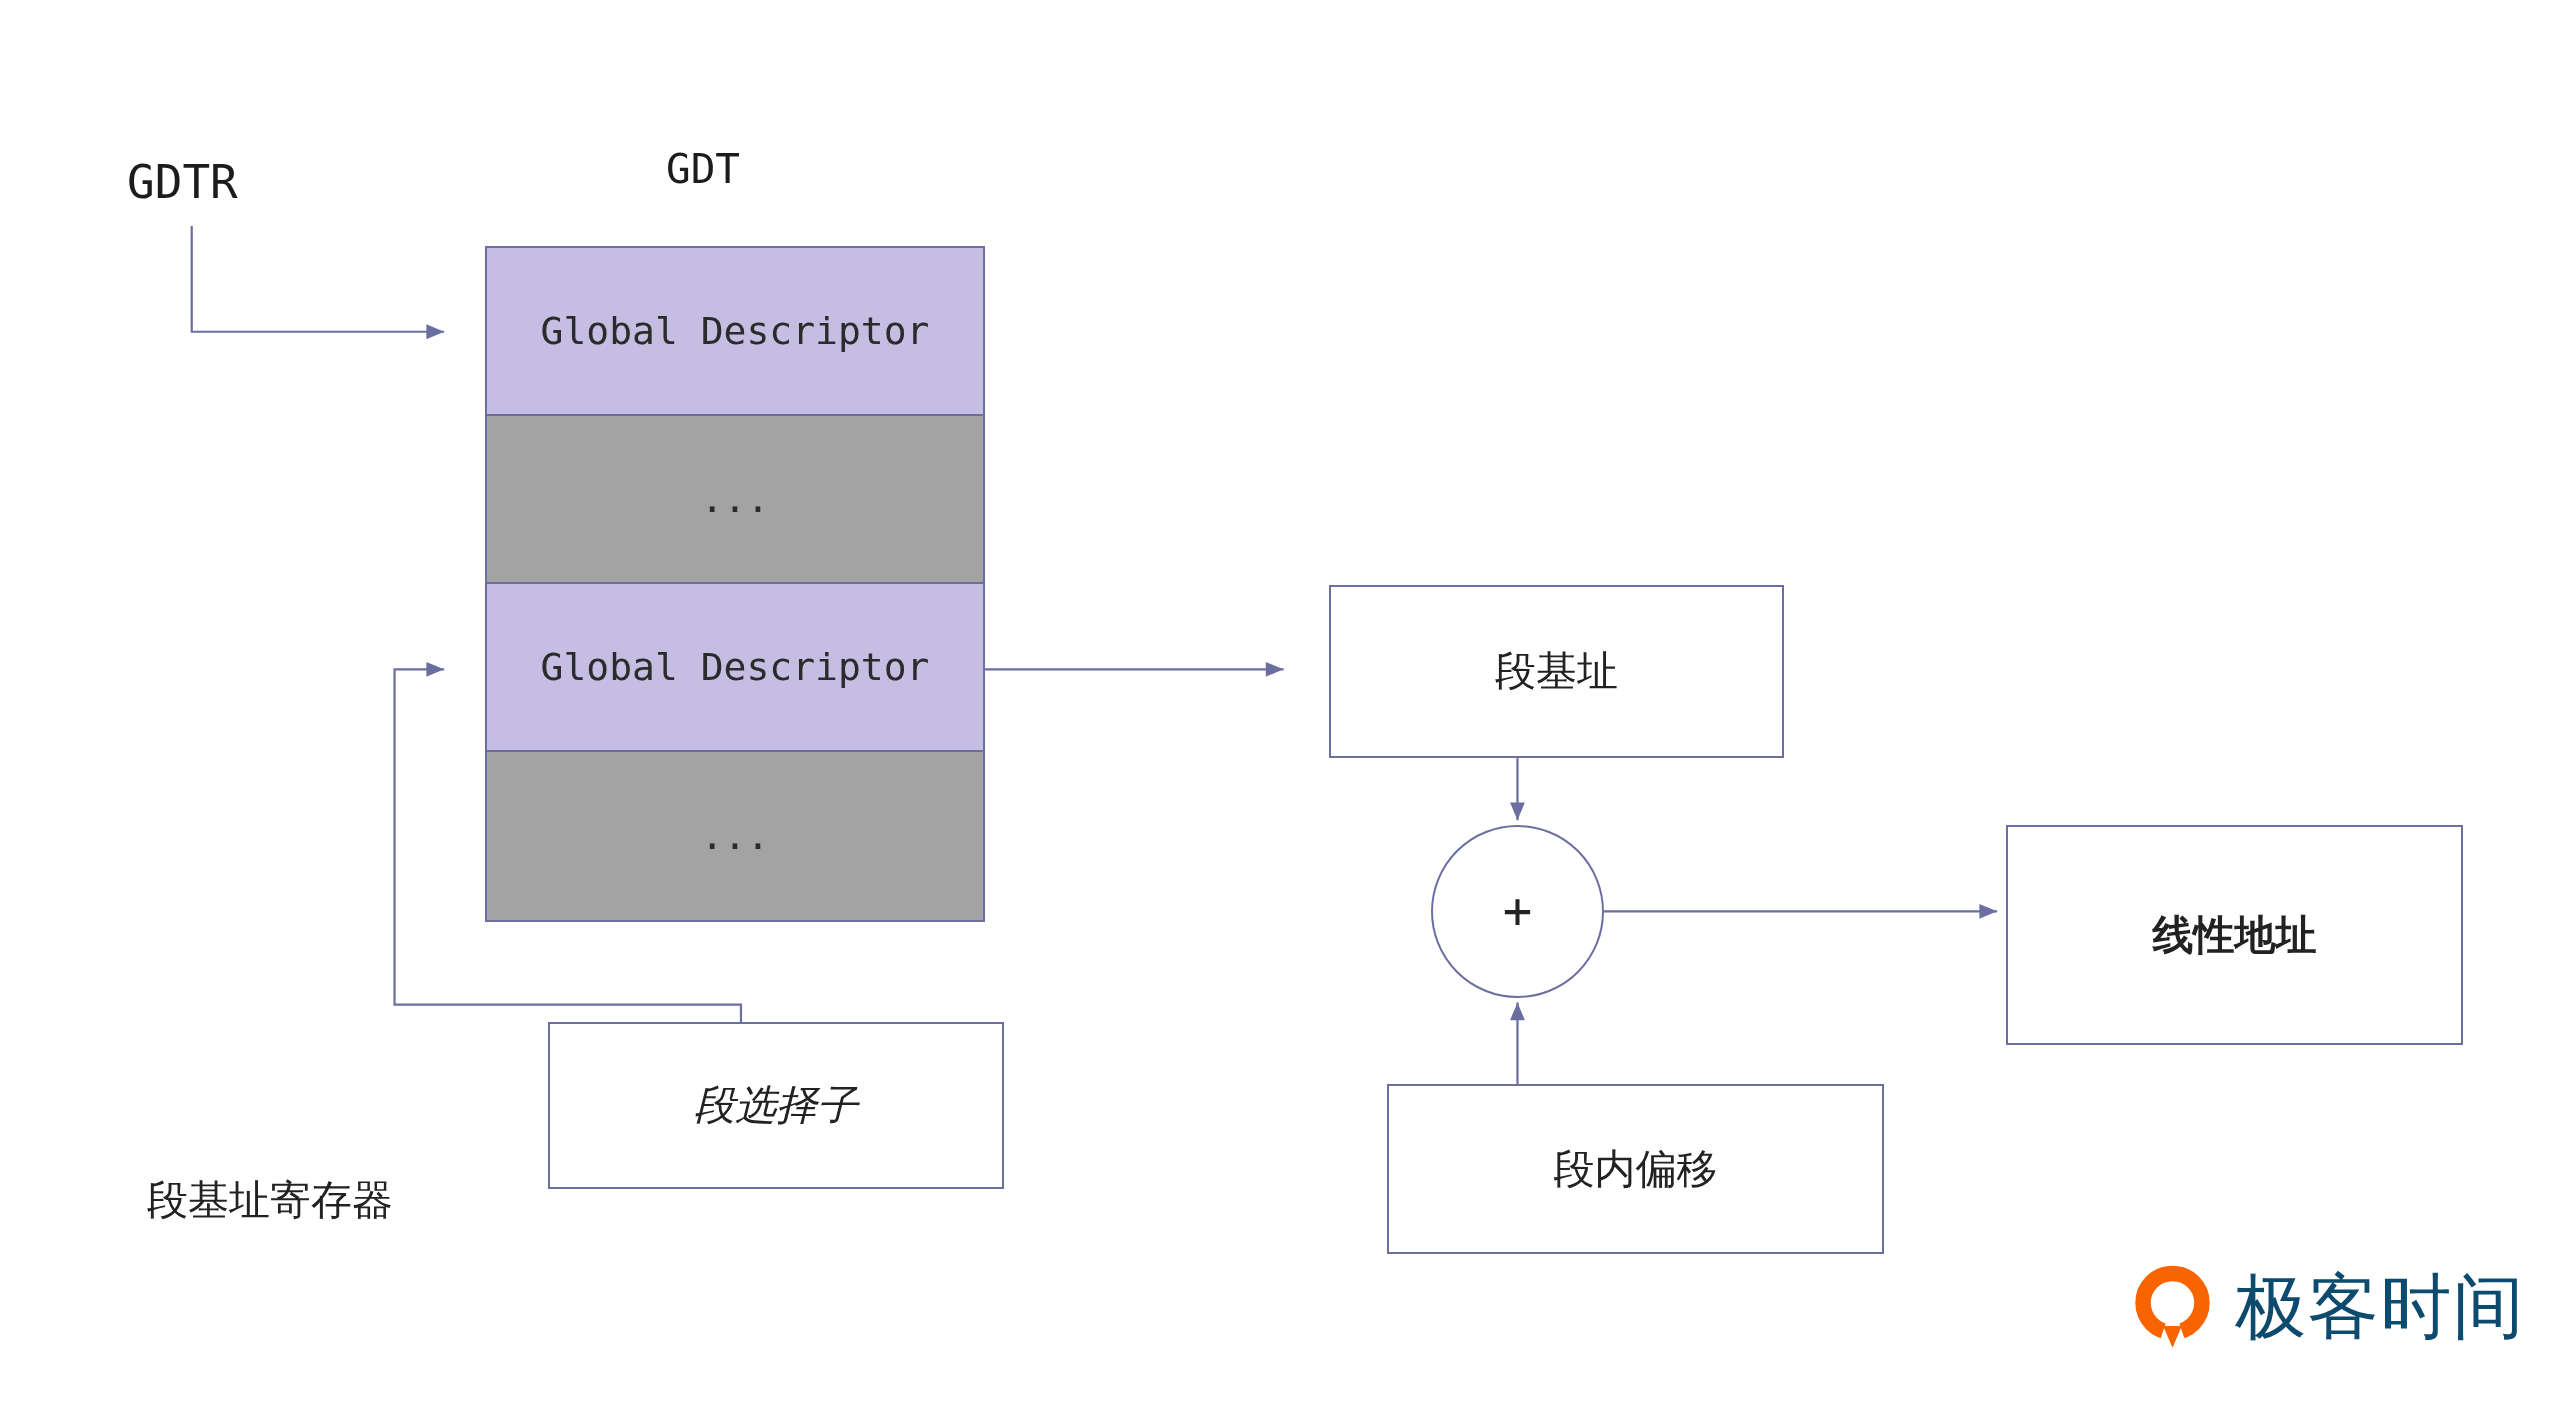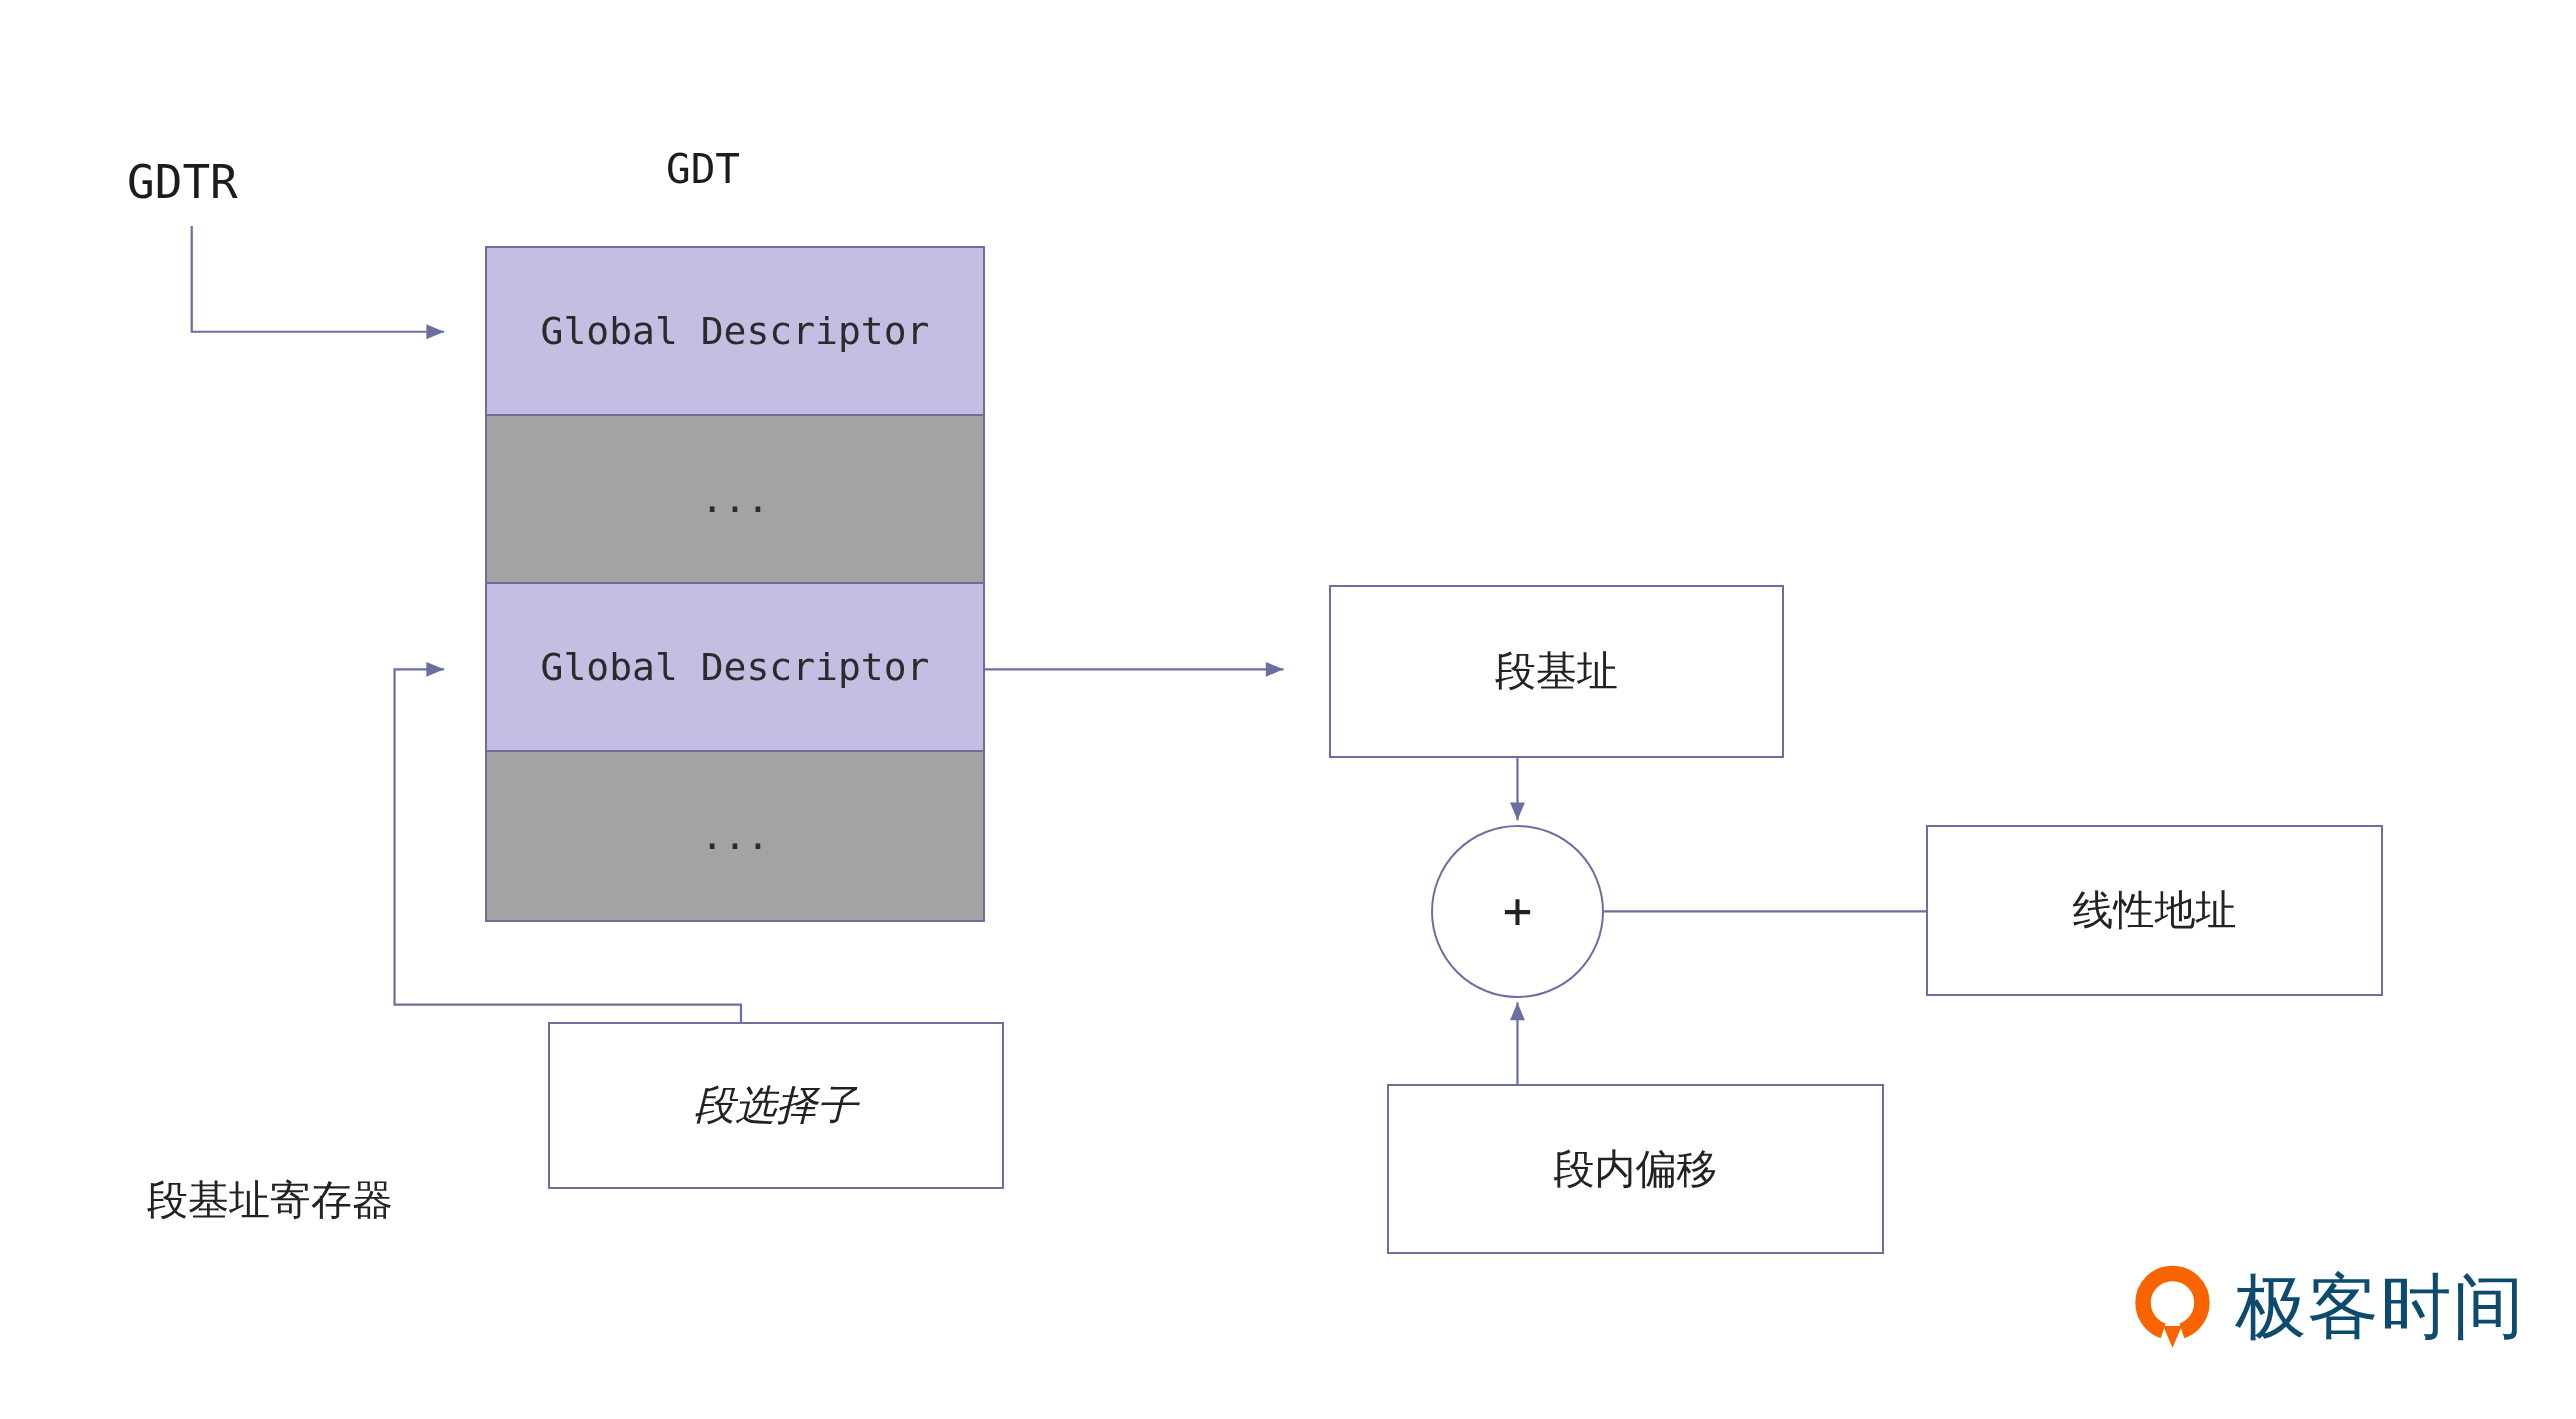--- a/index.html
+++ b/index.html
@@ -57,21 +57,21 @@
     box-sizing: border-box;
     background: #ffffff;
     display: flex;
     align-items: center;
     justify-content: center;
     font-size: 41px;
     color: #222222;
     margin-left: 38px;
   }
   .box-seg-base   { left: 1291px; top: 585px;  width: 455px; height: 173px; }
-  .box-linear     { left: 1888px; top: 825px; width: 457px; height: 171px; }
+  .box-linear     { left: 1968px; top: 825px; width: 457px; height: 220px; font-weight: bold; }
   .box-offset     { left: 1349px; top: 1084px; width: 497px; height: 170px; }
   .box-selector   { left: 510px;  top: 1022px; width: 456px; height: 167px; font-style: italic; }
 
   .adder-circle {
     position: absolute;
     left: 1431px; top: 825px;
     width: 173px; height: 173px;
     border: 2.2px solid #6b6f9f;
     border-radius: 50%;
     box-sizing: border-box;

